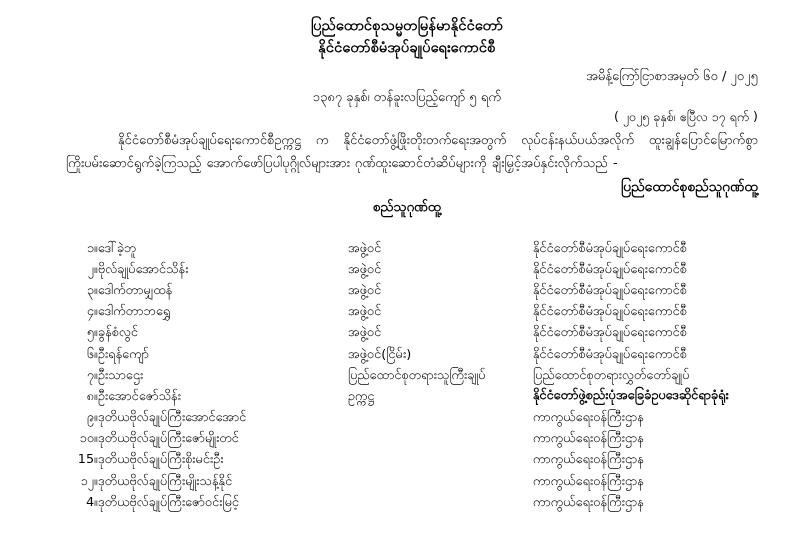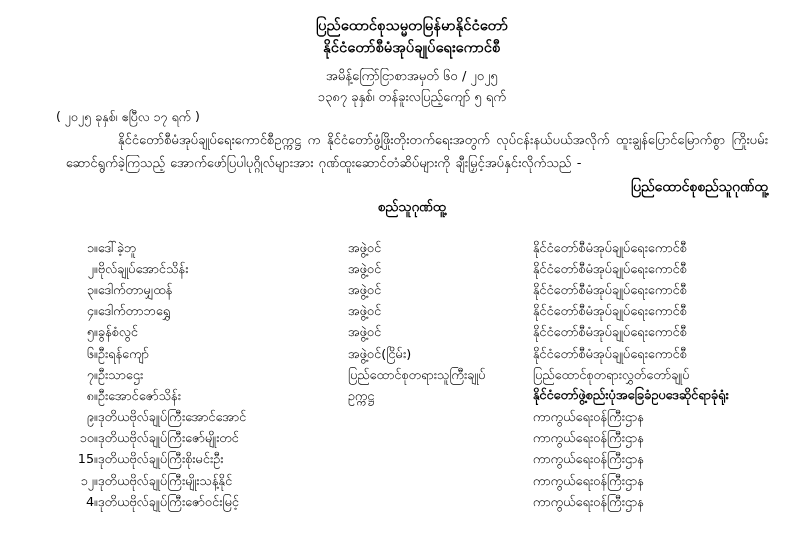--- a/index.html
+++ b/index.html
@@ -12,40 +12,40 @@
     background: #ffffff;
     font-family: "DejaVu Sans", sans-serif;
     color: #000000;
     overflow: hidden;
   }
   .page {
     position: relative;
     width: 800px;
     height: 550px;
     box-sizing: border-box;
-    padding: 14px 32px 0 56px;
+    padding: 14px 42px 0 56px;
   }
   .center {
     text-align: center;
   }
   .title-line {
     font-size: 14.5px;
     font-weight: bold;
     line-height: 1.55;
     letter-spacing: 0.2px;
   }
   .sub-line {
     font-size: 13px;
     line-height: 1.62;
     text-align: center;
   }
   .sub-line-small {
     font-size: 12.5px;
     line-height: 1.62;
-    text-align: left;
+    text-align: right;
   }
   .body-para {
     font-size: 13px;
     line-height: 1.72;
     text-align: justify;
     margin-top: 2px;
     text-indent: 52px;
     word-spacing: 1px;
     margin-left: 10px;
   }
@@ -97,21 +97,21 @@
   }
 </style>
 </head>
 <body>
 
 <div class="page">
 
   <div class="title-line center">ပြည်ထောင်စုသမ္မတမြန်မာနိုင်ငံတော်</div>
   <div class="title-line center">နိုင်ငံတော်စီမံအုပ်ချုပ်ရေးကောင်စီ</div>
 
-  <div class="sub-line" style="margin-top:6px;">အမိန့်ကြော်ငြာစာအမှတ် ၆၀ / ၂၀၂၅</div>
+  <div class="sub-line" style="margin-top:6px;text-align:right;">အမိန့်ကြော်ငြာစာအမှတ် ၆၀ / ၂၀၂၅</div>
   <div class="sub-line">၁၃၈၇ ခုနှစ်၊ တန်ခူးလပြည့်ကျော် ၅ ရက်</div>
   <div class="sub-line-small">( ၂၀၂၅ ခုနှစ်၊ ဧပြီလ ၁၇ ရက် )</div>
 
   <div class="body-para">နိုင်ငံတော်စီမံအုပ်ချုပ်ရေးကောင်စီဥက္ကဋ္ဌ က နိုင်ငံတော်ဖွံ့ဖြိုးတိုးတက်ရေးအတွက် လုပ်ငန်းနယ်ပယ်အလိုက် ထူးချွန်ပြောင်မြောက်စွာ ကြိုးပမ်းဆောင်ရွက်ခဲ့ကြသည့် အောက်ဖော်ပြပါပုဂ္ဂိုလ်များအား ဂုဏ်ထူးဆောင်တံဆိပ်များကို ချီးမြှင့်အပ်နှင်းလိုက်သည် -</div>
 
   <div class="section-head">ပြည်ထောင်စုစည်သူဂုဏ်ထူ့</div>
   <div class="section-sub">စည်သူဂုဏ်ထူ့</div>
 
   <table class="list">
     <tbody id="list-body">

